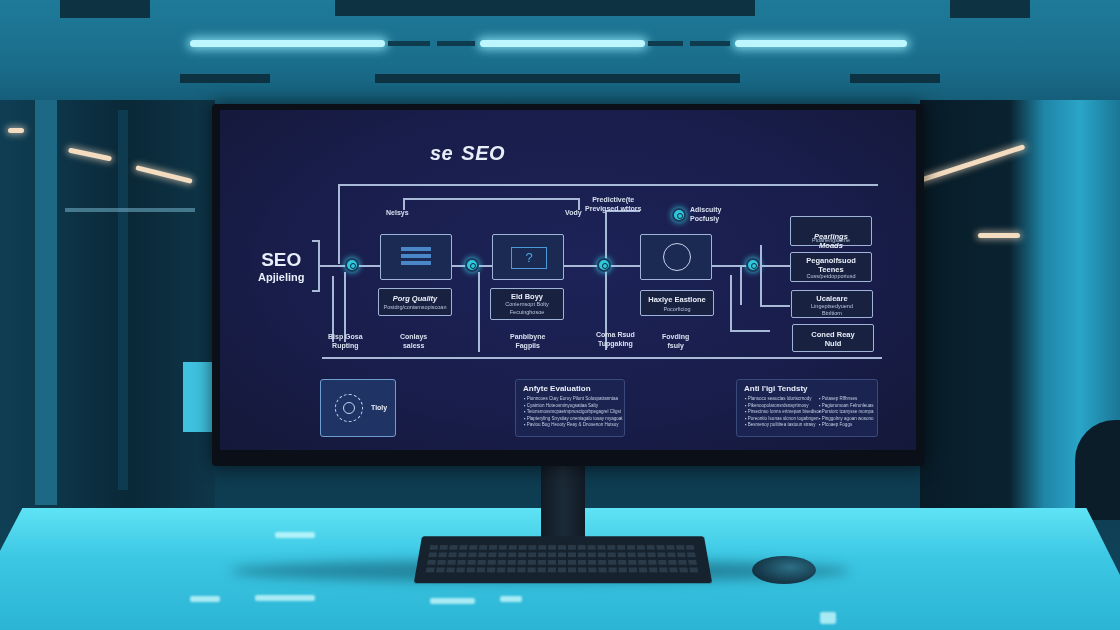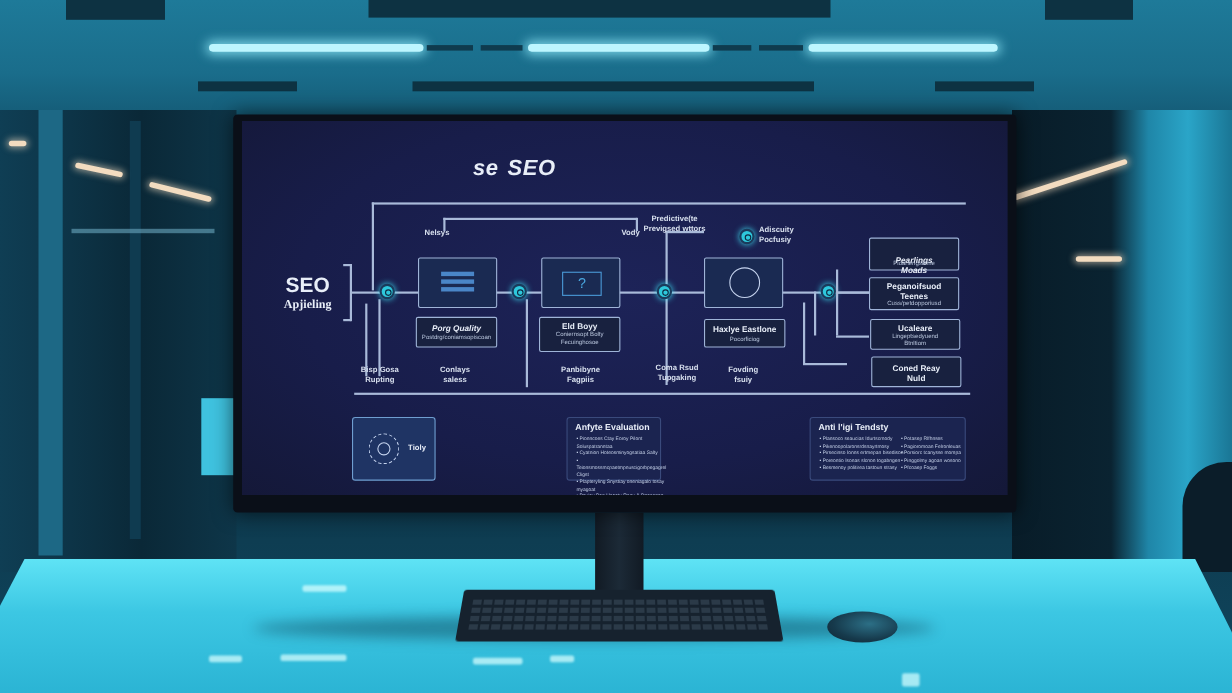--- a/index.html
+++ b/index.html
@@ -35,21 +35,21 @@
   .stand-neck { position: absolute; left: 541px; top: 466px; width: 44px; height: 80px; background: linear-gradient(90deg, #111a24, #1c2a37, #111a24); }
   .keyboard { position: absolute; left: 418px; top: 534px; width: 290px; height: 50px; background: #16222e; border-radius: 3px; transform: perspective(300px) rotateX(20deg); }
   .keyrow { position: absolute; left: 10px; right: 10px; height: 5px; background: repeating-linear-gradient(90deg, #2b3a48 0 8px, #16222e 8px 10px); }
   .mouse { position: absolute; left: 752px; top: 556px; width: 64px; height: 28px; border-radius: 50%; background: radial-gradient(ellipse at 60% 40%, #2c6f86 0%, #163a4c 60%, #0e2431 100%); }
 
   
   .scr-text { position: absolute; color: #e8eef8; white-space: nowrap; }
   .logo { left: 208px; top: 32px; font-size: 20px; font-weight: bold; letter-spacing: 0.5px; font-style: italic; }
   .logo-se { display: inline-block; border-radius: 50%; padding: 0 2px; }
   .side-title { left: 38px; top: 140px; font-size: 19px; font-weight: bold; text-align: center; line-height: 20px; }
-  .side-title .sub { display:block; font-size: 11px; font-weight: bold; line-height: 14px; font-family: Liberation Serif, serif; }
+  .side-title .sub { display:block; font-size: 11px; font-weight: bold; line-height: 14px; }
   .label-sm { font-size: 7px; font-weight: bold; color: #d8e0ee; text-align: center; line-height: 9px; }
   .node { position: absolute; border: 1.5px solid #9fb4d8; border-radius: 2px; background: #1a2a52; }
   .node.dark { background: #18213f; }
   .node .t { position:absolute; left:0; right:0; text-align:center; color:#e8eef8; font-size:7.5px; font-weight:bold; line-height:9px; }
   .node .s { position:absolute; left:0; right:0; text-align:center; color:#b9c6dd; font-size:5.5px; line-height:7px; }
   .hub { position: absolute; width: 14px; height: 14px; border-radius: 50%; background: #2ec8dc; box-shadow: 0 0 6px #3ee0f5; border: 2px solid #1b3b5c; }
   .hub::after { content: ""; position: absolute; left: 3px; top: 3px; width: 4px; height: 4px; border-radius: 50%; border: 1px solid #0d2a42; }
   .line { position: absolute; background: #a9bad9; }
   .panel { position: absolute; top: 269px; height: 58px; border: 1px solid #3a4a7c; border-radius: 3px; background: #1b2450; }
   .panel.hl { border: 1.5px solid #6f9ed0; background: #1f3464; }
@@ -215,21 +215,21 @@
       <div class="scr-text label-sm" style="left:376px;top:220px;white-space:pre;">Coma Rsud
 Tupgaking</div>
       <div class="scr-text label-sm" style="left:442px;top:222px;white-space:pre;">Fovding
 fsuiy</div>
 
       <div class="panel hl" style="left:100px;width:76px;">
         <div style="position:absolute;left:14px;top:14px;width:28px;height:28px;border-radius:50%;border:1.5px dashed #c5d3ee;"></div>
         <div style="position:absolute;left:22px;top:22px;width:12px;height:12px;border-radius:50%;border:1.5px solid #c5d3ee;"></div>
         <div class="scr-text" style="left:50px;top:24px;font-size:7px;font-weight:bold;">Tioly</div>
       </div>
-      <div class="panel" style="left:295px;width:86px;">
+      <div class="panel" style="left:295px;width:110px;">
         <div class="ph">Anfyte Evaluation</div>
         <ul>
           <li>Pionncoes Ctay Eoroy Pilont Soluspatranntaa</li>
           <li>Cyatnion Hoteosminyogsatiaa Salty</li>
           <li>Teionsmossmcpaetmpnuscigorbpegagrel Cligst</li>
           <li>Plapteryling Snystiay oneniagalo tosay myagoat</li>
           <li>Paviou Bog Heooty Reay &amp; Dnosenon Hutsoy</li>
 
         </ul>
       </div>

